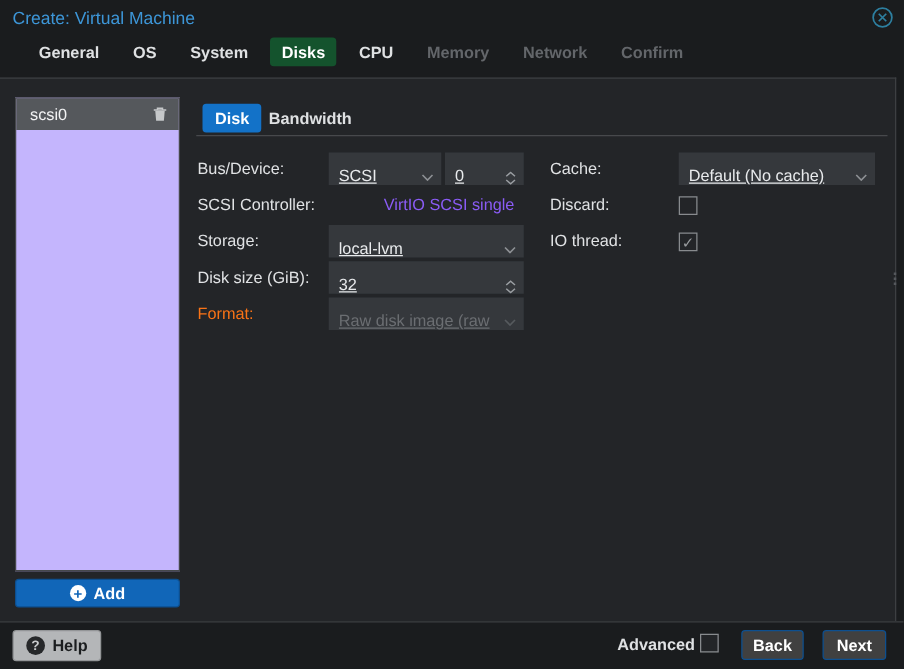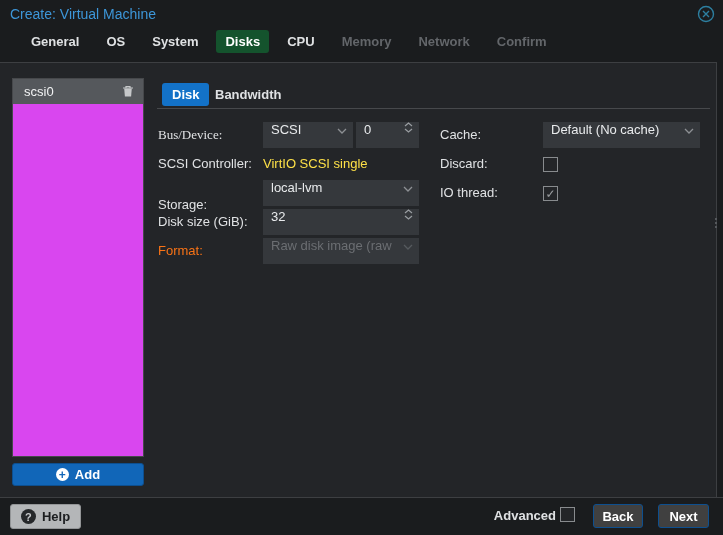--- a/index.html
+++ b/index.html
@@ -17,46 +17,46 @@
 
   .tabbar { position:absolute; left:0; top:24px; width:723px; height:34px; display:flex; align-items:center; padding-left:22px; }
   .tab { color:#dfe1e3; font-weight:bold; padding:4px 9px; margin-right:9px; white-space:nowrap; cursor:pointer; }
   .tab.active { background:#14532d; color:#ffffff; border-radius:3px; }
   .tab.disabled { color:#63666a; cursor:default; }
 
   .content { position:absolute; left:0; top:62px; width:717px; height:435px; background:#232528;
              border-top:1px solid #3d3f42; border-right:1px solid #3d3f42; }
 
   .disk-list { position:absolute; left:12px; top:15px; width:132px; height:379px;
-               background:#d946ef; border:1px solid #46484b; }
+               background:#c4b5fd; border:1px solid #46484b; }
   .disk-item { height:25px; display:flex; align-items:center; padding:0 8px 0 11px; cursor:pointer; }
   .disk-item.selected { background:#55585c; color:#f2f3f4; }
   .disk-item .spacer { flex:1; }
   .trash { width:13px; height:14px; display:flex; align-items:center; cursor:pointer; }
 
   .add-btn { position:absolute; left:12px; top:400px; width:132px; height:23px;
              background:#1166b8; border:1px solid #0d4f8f; border-radius:3px;
              color:#ffffff; font-weight:bold; font-size:13px;
              display:flex; align-items:center; justify-content:center; gap:6px; cursor:pointer;
              font-family:"Liberation Sans", sans-serif; }
   .plus-circle { width:13px; height:13px; border-radius:50%; background:#ffffff; color:#1166b8;
                  font-weight:bold; font-size:12px; line-height:12px; display:flex; align-items:center; justify-content:center; }
 
   .subtab { position:absolute; top:20px; height:23px; line-height:23px; padding:0 10px;
             font-weight:bold; color:#dfe1e3; cursor:pointer; }
   .subtab.active { background:#1372c8; color:#ffffff; border-radius:3px; }
   .subtab-sep { position:absolute; left:157px; top:45px; width:553px; height:1px; background:#47494c; }
 
   .lbl { position:absolute; height:26px; line-height:26px; color:#e0e2e4; }
   .lbl.disabled { color:#f97316; }
-  .fld { position:absolute; height:26px; background:#35383c; display:flex; align-items:flex-start;
-         padding:0 6px 0 8px; color:#e9ebed; cursor:pointer; }
+  .fld { position:absolute; height:26px; background:#35383c; display:flex; align-items:flex-end;
+         padding:0 6px 0 8px; color:#e9ebed; cursor:pointer;text-decoration:underline; }
   .fld .val { flex:1; white-space:nowrap; overflow:hidden; }
   .fld.disabled { color:#6b6e72; cursor:default; }
-  .static-val { position:absolute; height:26px; line-height:26px; color:#fde047; }
+  .static-val { position:absolute; height:26px; line-height:26px; color:#8b5cf6;margin-left:44px; }
 
   .chev { flex:0 0 auto; margin-left:4px; }
   .spin { display:flex; flex-direction:column; gap:1px; margin-left:4px; }
 
   .checkbox { position:absolute; width:15px; height:15px; background:#232528;
               border:1px solid #888b8e; display:flex; align-items:center; justify-content:center;
               color:#999c9f; font-size:12px; cursor:pointer; }
   .checkbox .mark { display:none; }
   .checkbox.checked .mark { display:block; }
 
@@ -124,21 +124,21 @@
     <span class="plus-circle">
       <span>+</span>
     </span>
     <span>Add</span>
   </button>
 
   <span class="subtab active" style="left:162px;">Disk</span>
   <span class="subtab" style="left:205px;">Bandwidth</span>
   <div class="subtab-sep"></div>
 
-  <span class="lbl" style="left:158px; top:59px;font-family:Liberation Serif, serif;">Bus/Device:</span>
+  <span class="lbl" style="left:158px; top:59px;">Bus/Device:</span>
   <div class="fld" style="left:263px; top:59px; width:90px;">
     <span class="val">SCSI</span>
     <span class="chev">
       <svg width="10" height="6" viewBox="0 0 10 6">
           <path d="M1 1l4 4 4-4" stroke="#8d9094" stroke-width="1.3" fill="none"></path>
         </svg>
     </span>
   </div>
   <div class="fld" style="left:356px; top:59px; width:63px;">
     <span class="val">0</span>
@@ -148,21 +148,21 @@
         </svg>
       <svg width="9" height="5" viewBox="0 0 9 5">
           <path d="M1 1l3.5 3L8 1" stroke="#9a9ea2" stroke-width="1.2" fill="none"></path>
         </svg>
     </span>
   </div>
 
   <span class="lbl" style="left:158px; top:88px;">SCSI Controller:</span>
   <span class="static-val" style="left:263px; top:88px;">VirtIO SCSI single</span>
 
-  <span class="lbl" style="left:158px; top:129px;">Storage:</span>
+  <span class="lbl" style="left:158px; top:117px;">Storage:</span>
   <div class="fld" style="left:263px; top:117px; width:156px;">
     <span class="val">local-lvm</span>
     <span class="chev">
       <svg width="10" height="6" viewBox="0 0 10 6">
           <path d="M1 1l4 4 4-4" stroke="#8d9094" stroke-width="1.3" fill="none"></path>
         </svg>
     </span>
   </div>
 
   <span class="lbl" style="left:158px; top:146px;">Disk size (GiB):</span>

